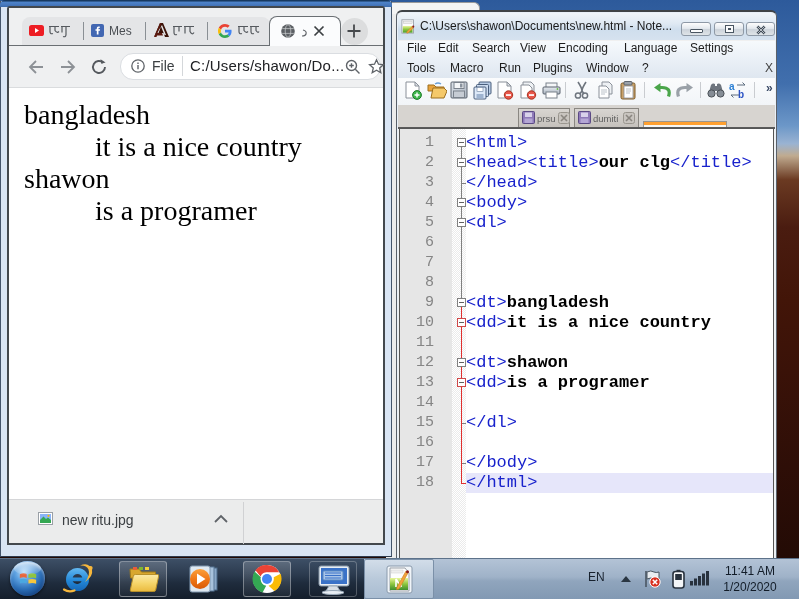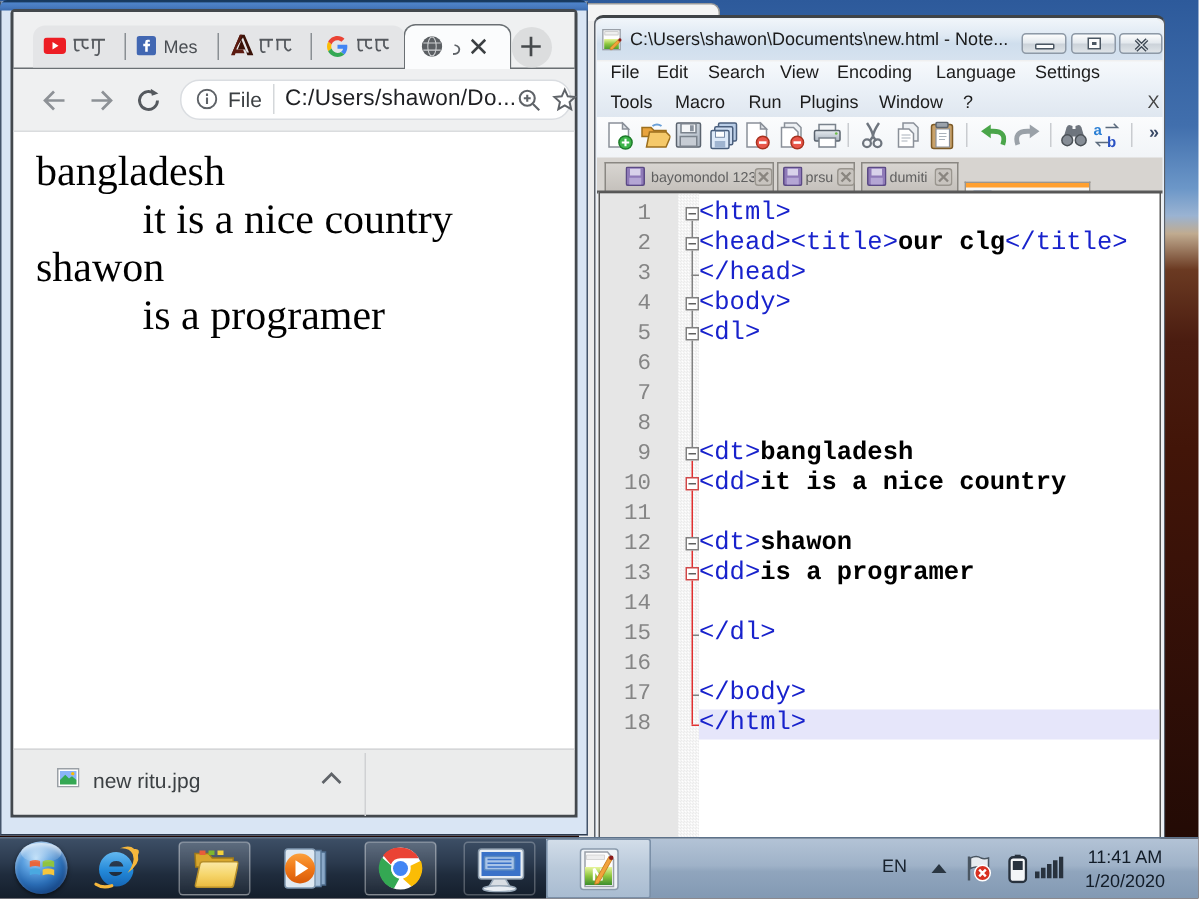--- a/index.html
+++ b/index.html
@@ -287,32 +287,20 @@
     <svg class="abs" style="left:331px; top:3px;" width="20" height="19" viewBox="0 0 20 19">
         <text x="0" y="9" font-size="10" font-weight="bold" fill="#2a7fd4" font-family="Liberation Sans">a</text>
         <text x="9" y="17" font-size="10" font-weight="bold" fill="#2a52c4" font-family="Liberation Sans">b</text>
         <path d="M8 4 h8 l-2.5-2.5 M10 14 h-8 l2.5 2.5" stroke="#5a6a7c" fill="none"></path>
       </svg>
     <div class="abs" style="left:356px; top:4px; width:1px; height:16px; background:#c9ccd0;"></div>
     <div class="abs" style="left:368px; top:3px; font-size:12px; font-weight:bold; color:#3a4a66;">»</div>
   </div>
 
   <div class="abs" id="ntabs" style="left:1px; top:93px; width:377px; height:23px; background:#d7d4d0; font-size:9.5px; overflow:hidden; white-space:nowrap;">
-    <div class="abs" style="left:5px; top:3px; width:113px; height:20px; background:linear-gradient(180deg,#d8d5d1,#c4c0bb); border:1px solid #8a8782; border-bottom:none;">
-      <svg class="abs" style="left:13px; top:2px;" width="13" height="13" viewBox="0 0 13 13">
-          <rect x="0.5" y="0.5" width="12" height="12" rx="1" fill="#8f7ab8" stroke="#5b4a85"></rect>
-          <rect x="3" y="1.5" width="7" height="4.5" fill="#d8d2ea"></rect>
-          <rect x="2.5" y="7.5" width="8" height="4.5" fill="#b4a6d4"></rect>
-        </svg>
-      <span class="abs" style="left:30px; top:4px; color:#5f5f5f; width:69px; overflow:hidden; display:inline-block;">bayomondol 123</span>
-      <svg class="abs" style="left:99px; top:3px;" width="12" height="12" viewBox="0 0 12 12">
-          <rect x="0.5" y="0.5" width="11" height="11" rx="2" fill="#c8c4bf" stroke="#9a968f"></rect>
-          <path d="M3 3 l6 6 m0-6 l-6 6" stroke="#8a8680" stroke-width="1.6"></path>
-        </svg>
-    </div>
     <div class="abs" style="left:120px; top:3px; width:52px; height:20px; background:linear-gradient(180deg,#d8d5d1,#c4c0bb); border:1px solid #8a8782; border-bottom:none;">
       <svg class="abs" style="left:3px; top:2px;" width="13" height="13" viewBox="0 0 13 13">
           <rect x="0.5" y="0.5" width="12" height="12" rx="1" fill="#8f7ab8" stroke="#5b4a85"></rect>
           <rect x="3" y="1.5" width="7" height="4.5" fill="#d8d2ea"></rect>
           <rect x="2.5" y="7.5" width="8" height="4.5" fill="#b4a6d4"></rect>
         </svg>
       <span class="abs" style="left:18px; top:4px; color:#5f5f5f;">prsu</span>
       <svg class="abs" style="left:39px; top:3px;" width="12" height="12" viewBox="0 0 12 12">
           <rect x="0.5" y="0.5" width="11" height="11" rx="2" fill="#c8c4bf" stroke="#9a968f"></rect>
           <path d="M3 3 l6 6 m0-6 l-6 6" stroke="#8a8680" stroke-width="1.6"></path>

